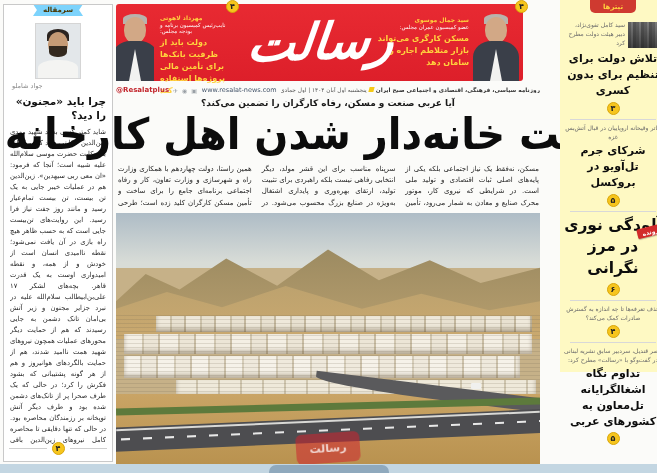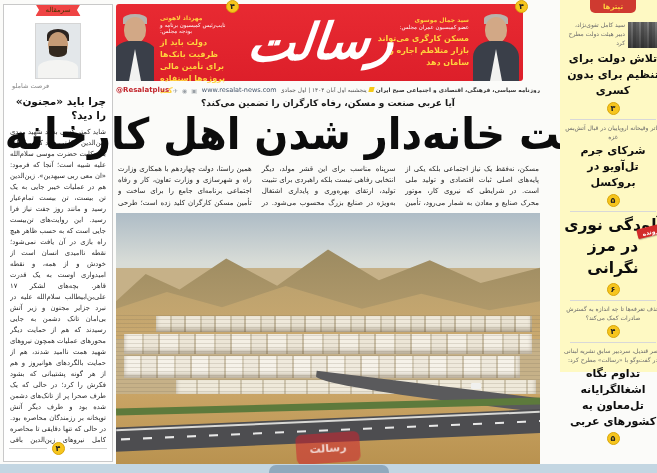--- a/index.html
+++ b/index.html
@@ -7,22 +7,22 @@
   body { font-family:"DejaVu Sans", sans-serif; background:#eef1f2; }
   .page { position:relative; width:657px; height:473px; background:#fbfbf9; direction:rtl; }
 
   
   .bottom-strip { position:absolute; left:0; right:0; bottom:0; height:9px; background:#c3d6e2; }
   .bottom-tab { position:absolute; left:50%; bottom:0; transform:translateX(-50%); width:120px; height:8px; background:#8fa9bd; border-radius:7px 7px 0 0; }
 
   
   .editorial { position:absolute; left:3px; top:4px; width:110px; height:458px; background:#fff;
                border:1px solid #c9c9c9; padding:14px 6px 16px 6px; overflow:hidden; }
-  .ribbon { position:absolute; top:-1px; left:50%; transform:translateX(-50%); background:#ef4444;
-            color:#4a3600; font-size:7px; font-weight:normal; padding:2px 10px;
+  .ribbon { position:absolute; top:-1px; left:50%; transform:translateX(-50%); background:#7dd3fc;
+            color:#4a3600; font-size:7px; font-weight:bold; padding:2px 10px;
             clip-path:polygon(0 0,100% 0,92% 50%,100% 100%,0 100%,8% 50%); }
   .ed-photo { width:46px; height:56px; margin:4px auto 3px auto; background:#e3e7ea; position:relative; overflow:hidden; border:1px solid #d5d5d5;}
   .ed-head { position:absolute; top:8px; left:50%; transform:translateX(-50%); width:20px; height:24px; border-radius:50% 50% 46% 46%; background:#c69b76; }
   .ed-hair { position:absolute; top:5px; left:50%; transform:translateX(-50%); width:22px; height:12px; border-radius:50% 50% 0 0; background:#2c2420; }
   .ed-beard { position:absolute; top:22px; left:50%; transform:translateX(-50%); width:18px; height:11px; border-radius:0 0 45% 45%; background:#33291f; }
   .ed-shirt { position:absolute; bottom:0; left:50%; transform:translateX(-50%); width:40px; height:18px; border-radius:45% 45% 0 0; background:#f4f4f2; }
   .ed-author { font-size:6.5px; color:#888; text-align:left; margin:2px 2px 4px 2px; }
   .ed-title { font-size:10.5px; font-weight:bold; color:#111; text-align:right; line-height:1.35; margin-bottom:5px; }
   .ed-body { font-size:6.8px; color:#2a2a2a; text-align:justify; line-height:1.62; height:318px; overflow:hidden; }
   .ed-foot { position:absolute; bottom:6px; left:0; right:0; display:flex; justify-content:center; align-items:center; }
@@ -118,21 +118,21 @@
 <div class="page">
 
   <div class="editorial">
     <div class="ribbon">سرمقاله</div>
     <div class="ed-photo">
       <div class="ed-hair"></div>
       <div class="ed-head"></div>
       <div class="ed-beard"></div>
       <div class="ed-shirt"></div>
     </div>
-    <div class="ed-author">فرصت شاملو</div>
+    <div class="ed-author">جواد شاملو</div>
     <div class="ed-title">چرا باید «مجنون» را دید؟</div>
     <div class="ed-body">شاید کمتر کسی بداند شهید مهدی زین‌الدین حکایتی دارد که بی‌اندازه به حکایت حضرت موسی سلام‌الله علیه شبیه است؛ آنجا که فرمود: «ان معی ربی سیهدین». زین‌الدین هم در عملیات خیبر جایی به یک تن بیست، تن بیست تمام‌عیار رسید و مانند روز جفت نیاز فرا رسید. این روایت‌های تن‌بیست جایی است که به حسب ظاهر هیچ راه بازی در آن یافت نمی‌شود؛ نقطه ناامیدی انسان است از خودش و از همه، و نقطه امیدواری اوست به یک قدرت قاهر. بچه‌های لشکر ۱۷ علی‌بن‌ابیطالب سلام‌الله علیه در نبرد جزایر مجنون و زیر آتش بی‌امان تانک دشمن به جایی رسیدند که هم از حمایت دیگر محورهای عملیات همچون نیروهای شهید همت ناامید شدند، هم از حمایت بالگردهای هوانیروز و هم از هر گونه پشتیبانی که بشود فکرش را کرد؛ در حالی که یک طرف صحرا پر از تانک‌های دشمن شده بود و طرف دیگر آتش توپخانه بر رزمندگان محاصره بود. در حالی که تنها دقایقی تا محاصره کامل نیروهای زین‌الدین باقی مانده بود، حاج‌مهدی باید برای عقب‌نشینی تصمیم می‌گرفت. اگر در آن لحظات که خبر شهادت حاج‌همت نیز رسیده بود، زین‌الدین برمی‌گشت، هیچ‌کس چیزی جز این جمله نمی‌گفت: «چاره دیگری نبود.» حقیقت نیز همین است؛ آنچه در آن مضیقه سهمگین به ذهن فرمانده رزمندگان فنی رسید، به ذهن احدالناسی نمی‌رسید و نیستند که ندانند آن فکر در آن موقعیت پرفشار حاصل تجربه و نبوغ نظامی یا دانش تاکتیکی نبود؛ بلکه از جنس همان الهامی بود که نصیب عاشقان خمینی در طول دفاع هشت‌ساله و پس از آن شد. زین‌الدین با انفجار قسمتی از خاکریز، راه را بر انبوه تانک‌های سرازیرشده دشمن بست و امکان پیشروی آن‌ها را گرفت. زین‌الدین در ادامه عملیات با همین ایده‌های خلاقانه و الهام‌آمیز و به مدد بازی مطلق ایزدی، ضربه‌هایی به دشمن وارد کرد که باعث شد امروز عملیات خیبر، ترکیبی از حماسه و تراژدی باشد و گفته‌ها درباره‌اش مرتبه‌ای شورانگیز بگیرد.</div>
     <div class="ed-foot">
       <div class="badge">۴</div>
     </div>
   </div>
 
   <div class="masthead">
     <div class="badge mh-badge-l">۴</div>
     <div class="badge mh-badge-r">۴</div>

